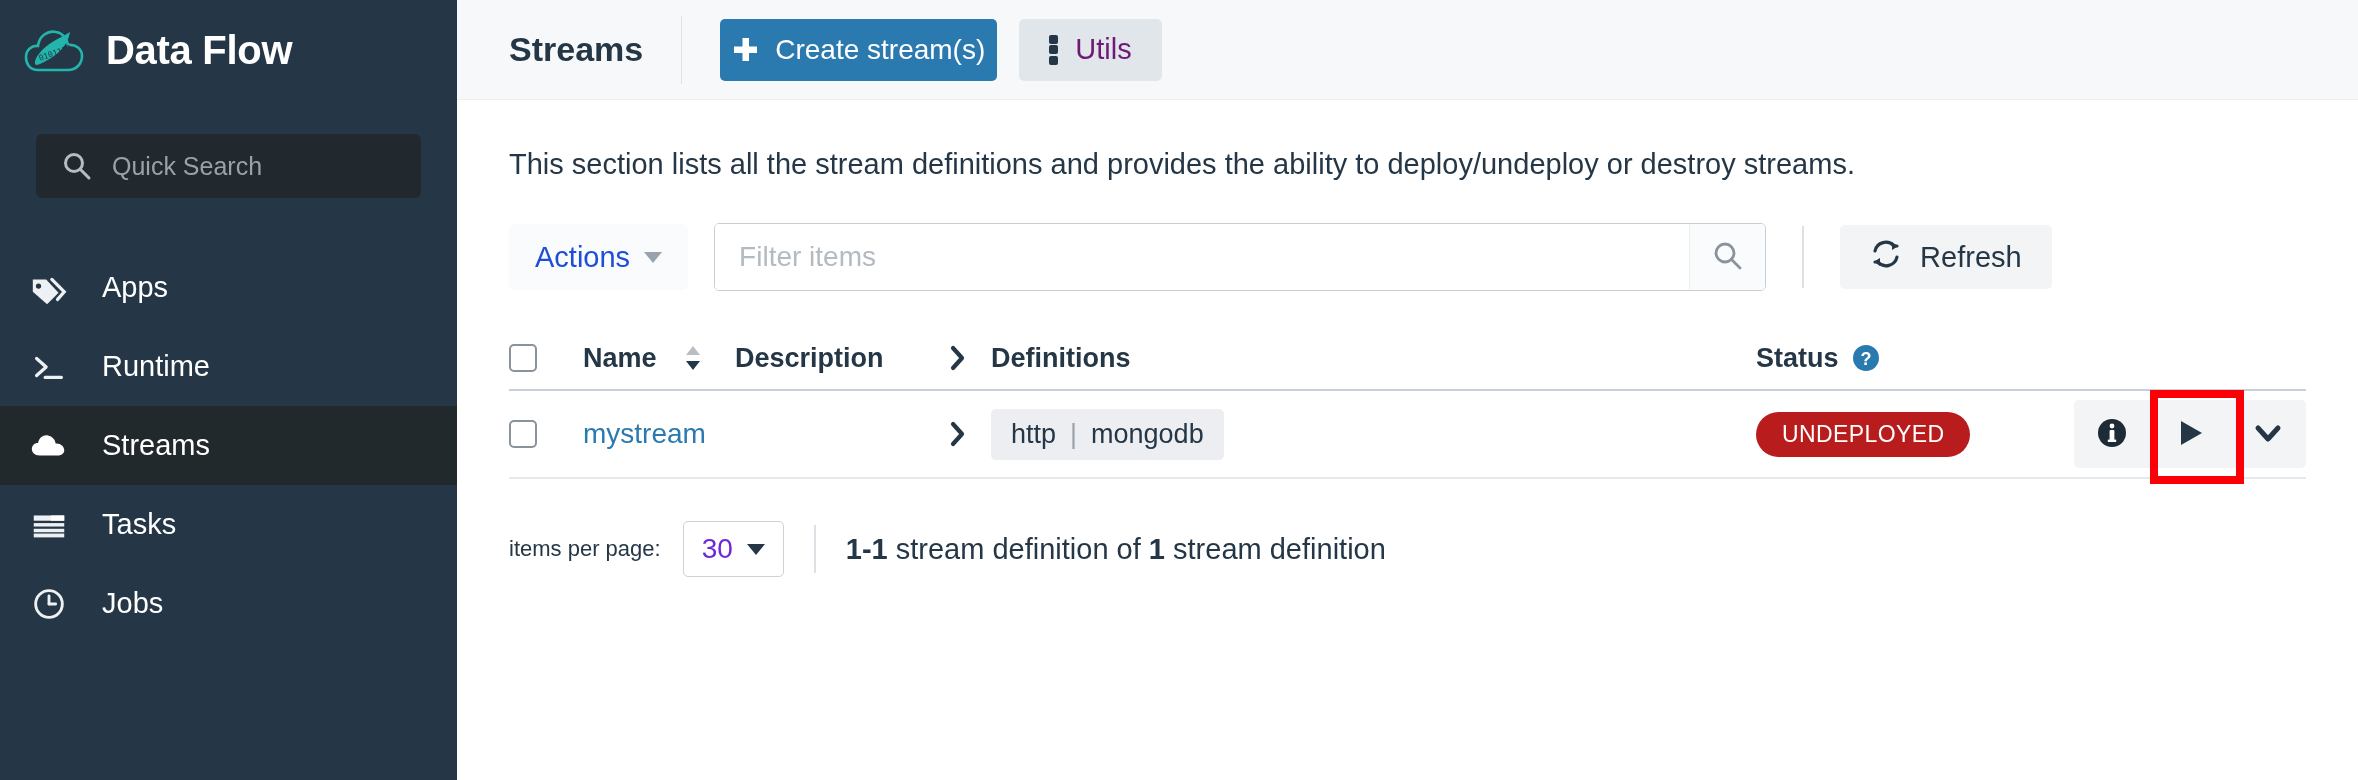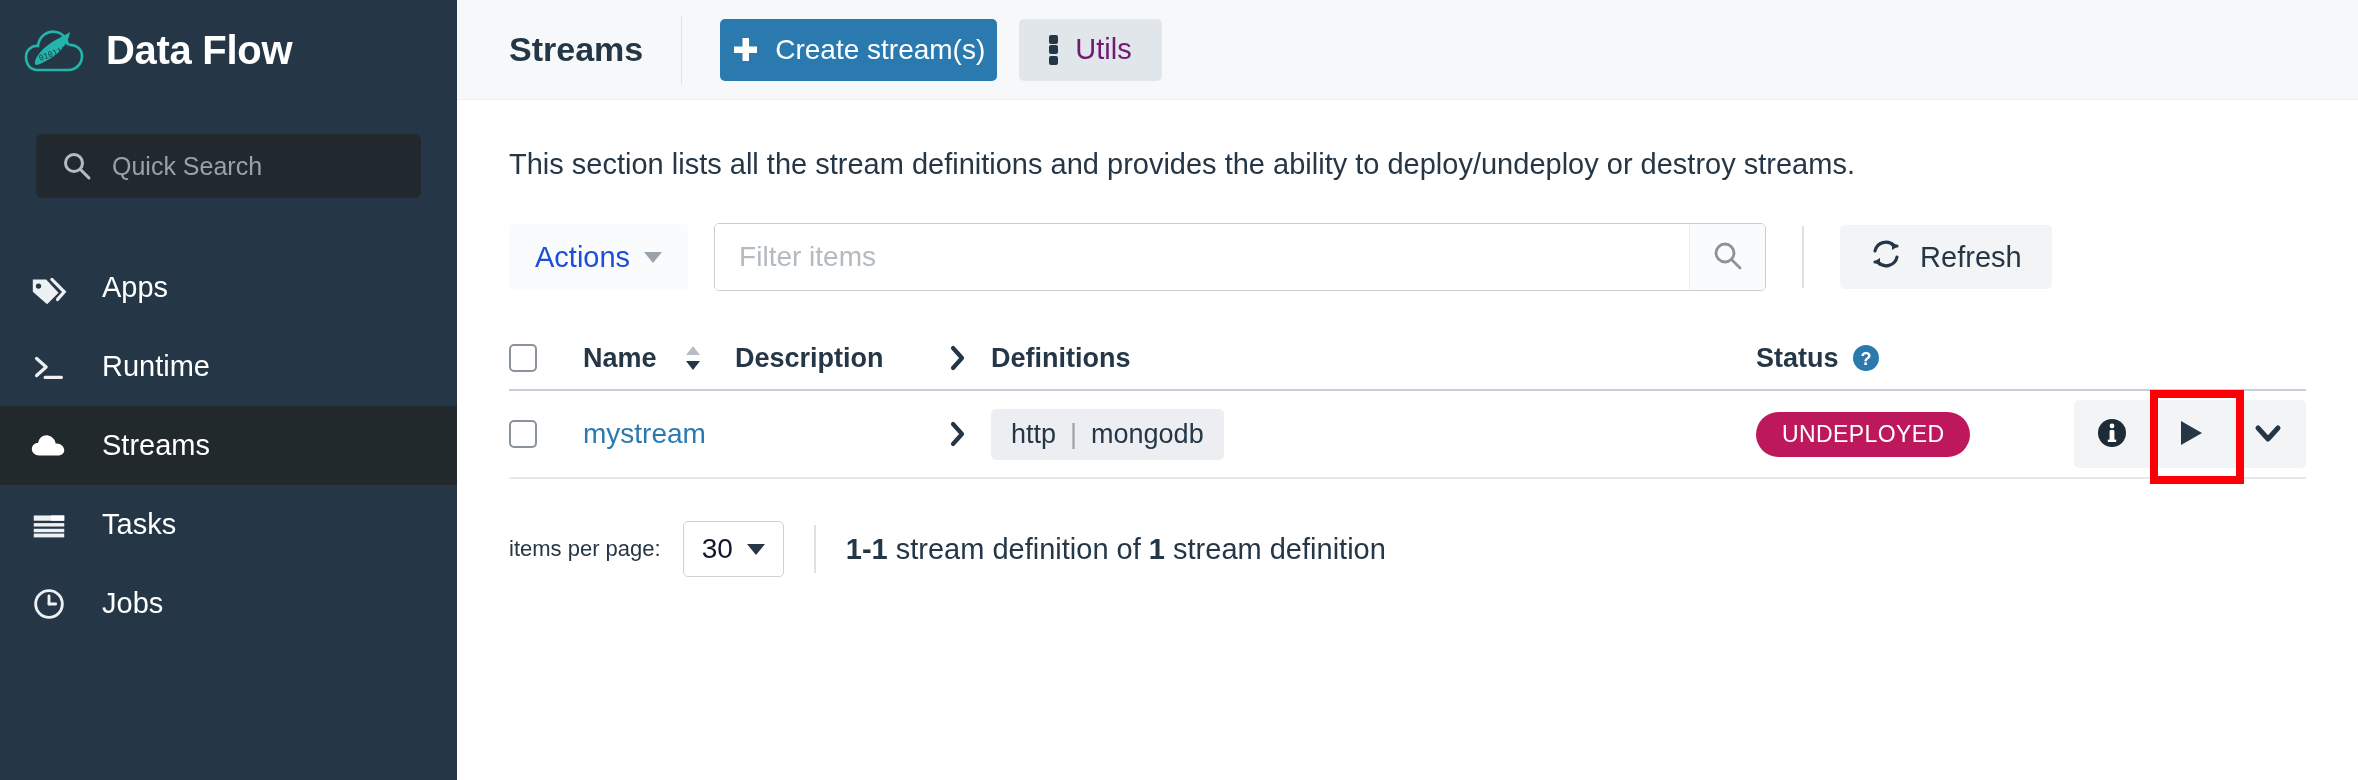--- a/index.html
+++ b/index.html
@@ -181,21 +181,21 @@
   .link-name { color: #2a7ab0; font-size: 28px; cursor: pointer; }
   .defs-badge {
     background: #eceef1; border-radius: 5px;
     padding: 10px 20px; font-size: 27px; color: #253746;
     display: inline-flex; align-items: center; gap: 14px;
     font-family: "Liberation Sans", sans-serif;
     justify-content: center;
   }
   .defs-sep { color: #9aa3ab; }
   .status-badge {
-    background: #be185d; color: #ffffff;
+    background: #b91c1c; color: #ffffff;
     border-radius: 28px; padding: 9px 26px;
     font-size: 23px; letter-spacing: 0.4px;
   }
 
   .action-group {
     display: flex; align-items: center;
     background: #f2f4f6; border-radius: 5px;
     height: 68px; position: relative;
   }
   .action-btn {
@@ -215,21 +215,21 @@
   .footer {
     display: flex; align-items: center;
     margin-top: 42px; gap: 0;
   }
   .ipp-label { font-size: 22px; color: #253746; }
   .ipp-select {
     margin-left: 22px;
     display: inline-flex; align-items: center; gap: 14px;
     border: 1px solid #ccd2d8; border-radius: 5px;
     height: 56px; padding: 8px 18px;
-    font-size: 28px; color: #0f172a; cursor: pointer;
+    font-size: 28px; color: #6d28d9; cursor: pointer;
     background: #ffffff;
   }
   .footer-divider { width: 2px; height: 48px; background: #dde1e5; margin: 0 30px; }
   .footer-info { font-size: 29px; color: #253746; }
   .footer-info b { font-weight: bold; }
 </style>
 </head>
 <body>
 
 <div id="app">

